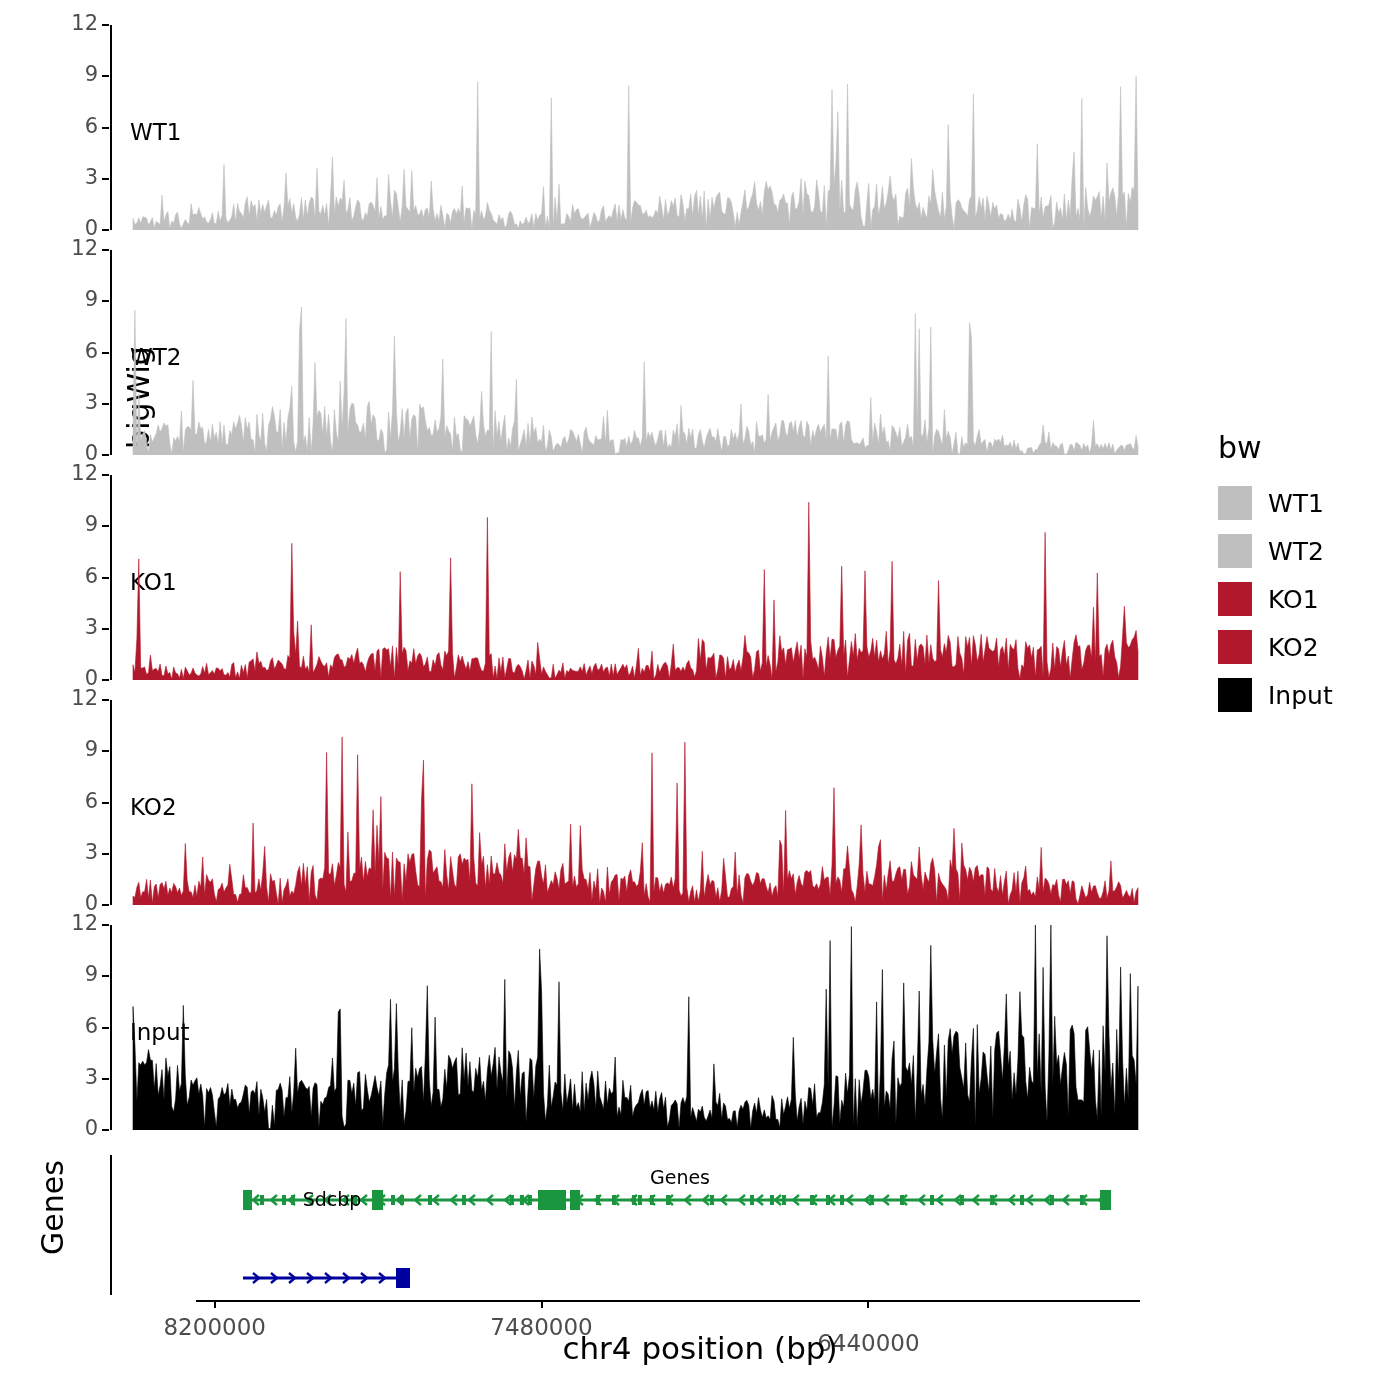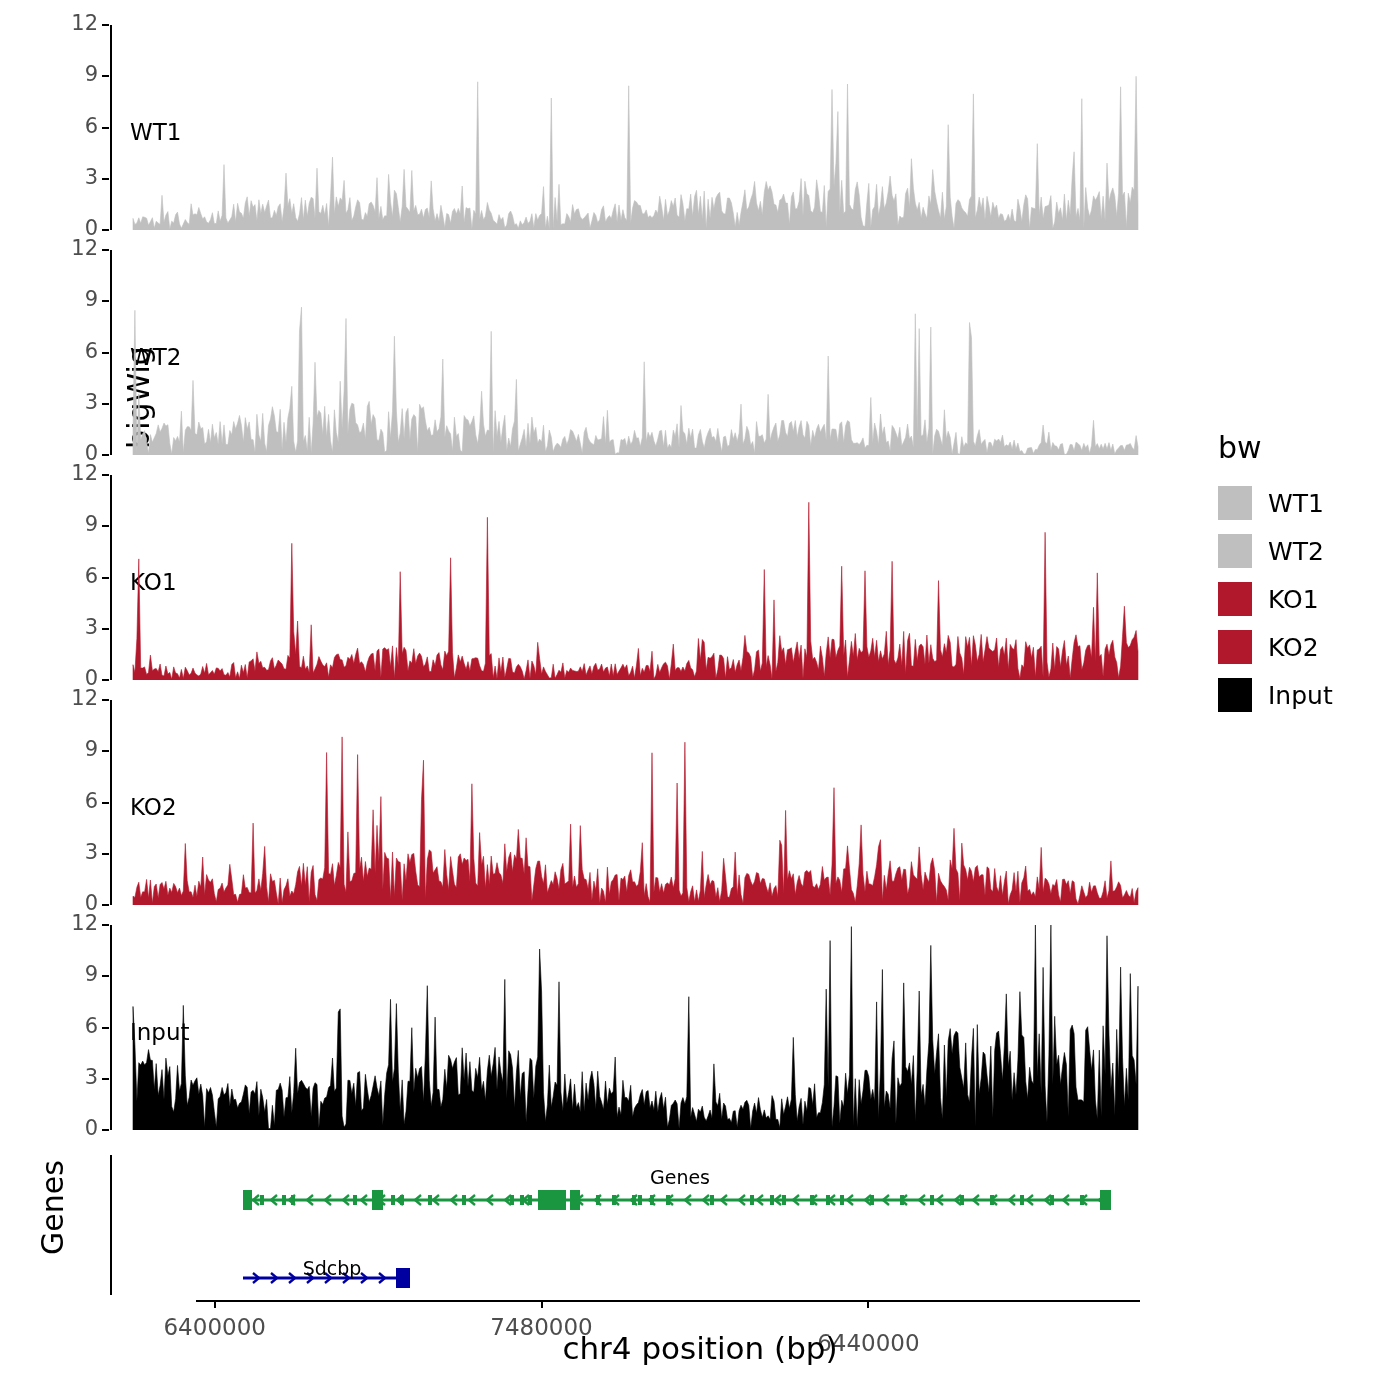--- a/index.html
+++ b/index.html
@@ -259,27 +259,27 @@
           <path d="M 197 118 L 203 123 L 197 128" fill="none" stroke="#0000a0" stroke-width="2.4"></path>
           <path d="M 215 118 L 221 123 L 215 128" fill="none" stroke="#0000a0" stroke-width="2.4"></path>
           <path d="M 233 118 L 239 123 L 233 128" fill="none" stroke="#0000a0" stroke-width="2.4"></path>
           <path d="M 251 118 L 257 123 L 251 128" fill="none" stroke="#0000a0" stroke-width="2.4"></path>
           <path d="M 269 118 L 275 123 L 269 128" fill="none" stroke="#0000a0" stroke-width="2.4"></path>
           <path d="M 287 118 L 293 123 L 287 128" fill="none" stroke="#0000a0" stroke-width="2.4"></path>
           <rect x="286" y="113" width="14" height="20" fill="#0000a0"></rect>
         </svg>
       </div>
       <div class="gene-label" style="left: 680px; top: 1166px;">Genes</div>
-      <div class="gene-label" style="left: 332px; top: 1257px; text-align: center;">Sdcbp</div>
+      <div class="gene-label" style="left: 332px; top: 1188px; text-align: center;">Sdcbp</div>
     </div>
 
   <div id="xaxis">
       <div class="xaxis-line" style="left: 196px; width: 944px; top: 1300px;"></div>
       <div class="xtick" style="left: 213.707px; top: 1300px;"></div>
-      <div class="xtick-label" style="left: 214.707px; top: 1314px;">6400000</div>
+      <div class="xtick-label" style="left: 214.707px; top: 1314px;">8200000</div>
       <div class="xtick" style="left: 540.537px; top: 1300px;"></div>
       <div class="xtick-label" style="left: 541.537px; top: 1314px;">7480000</div>
       <div class="xtick" style="left: 867.366px; top: 1300px;"></div>
       <div class="xtick-label" style="left: 868.366px; top: 1314px; margin-top: 16px;">6440000</div>
     </div>
   <div class="xaxis-title" style="left:0;top:1330px;">chr4 position (bp)</div>
 
 </div>
 
 </body></html>

